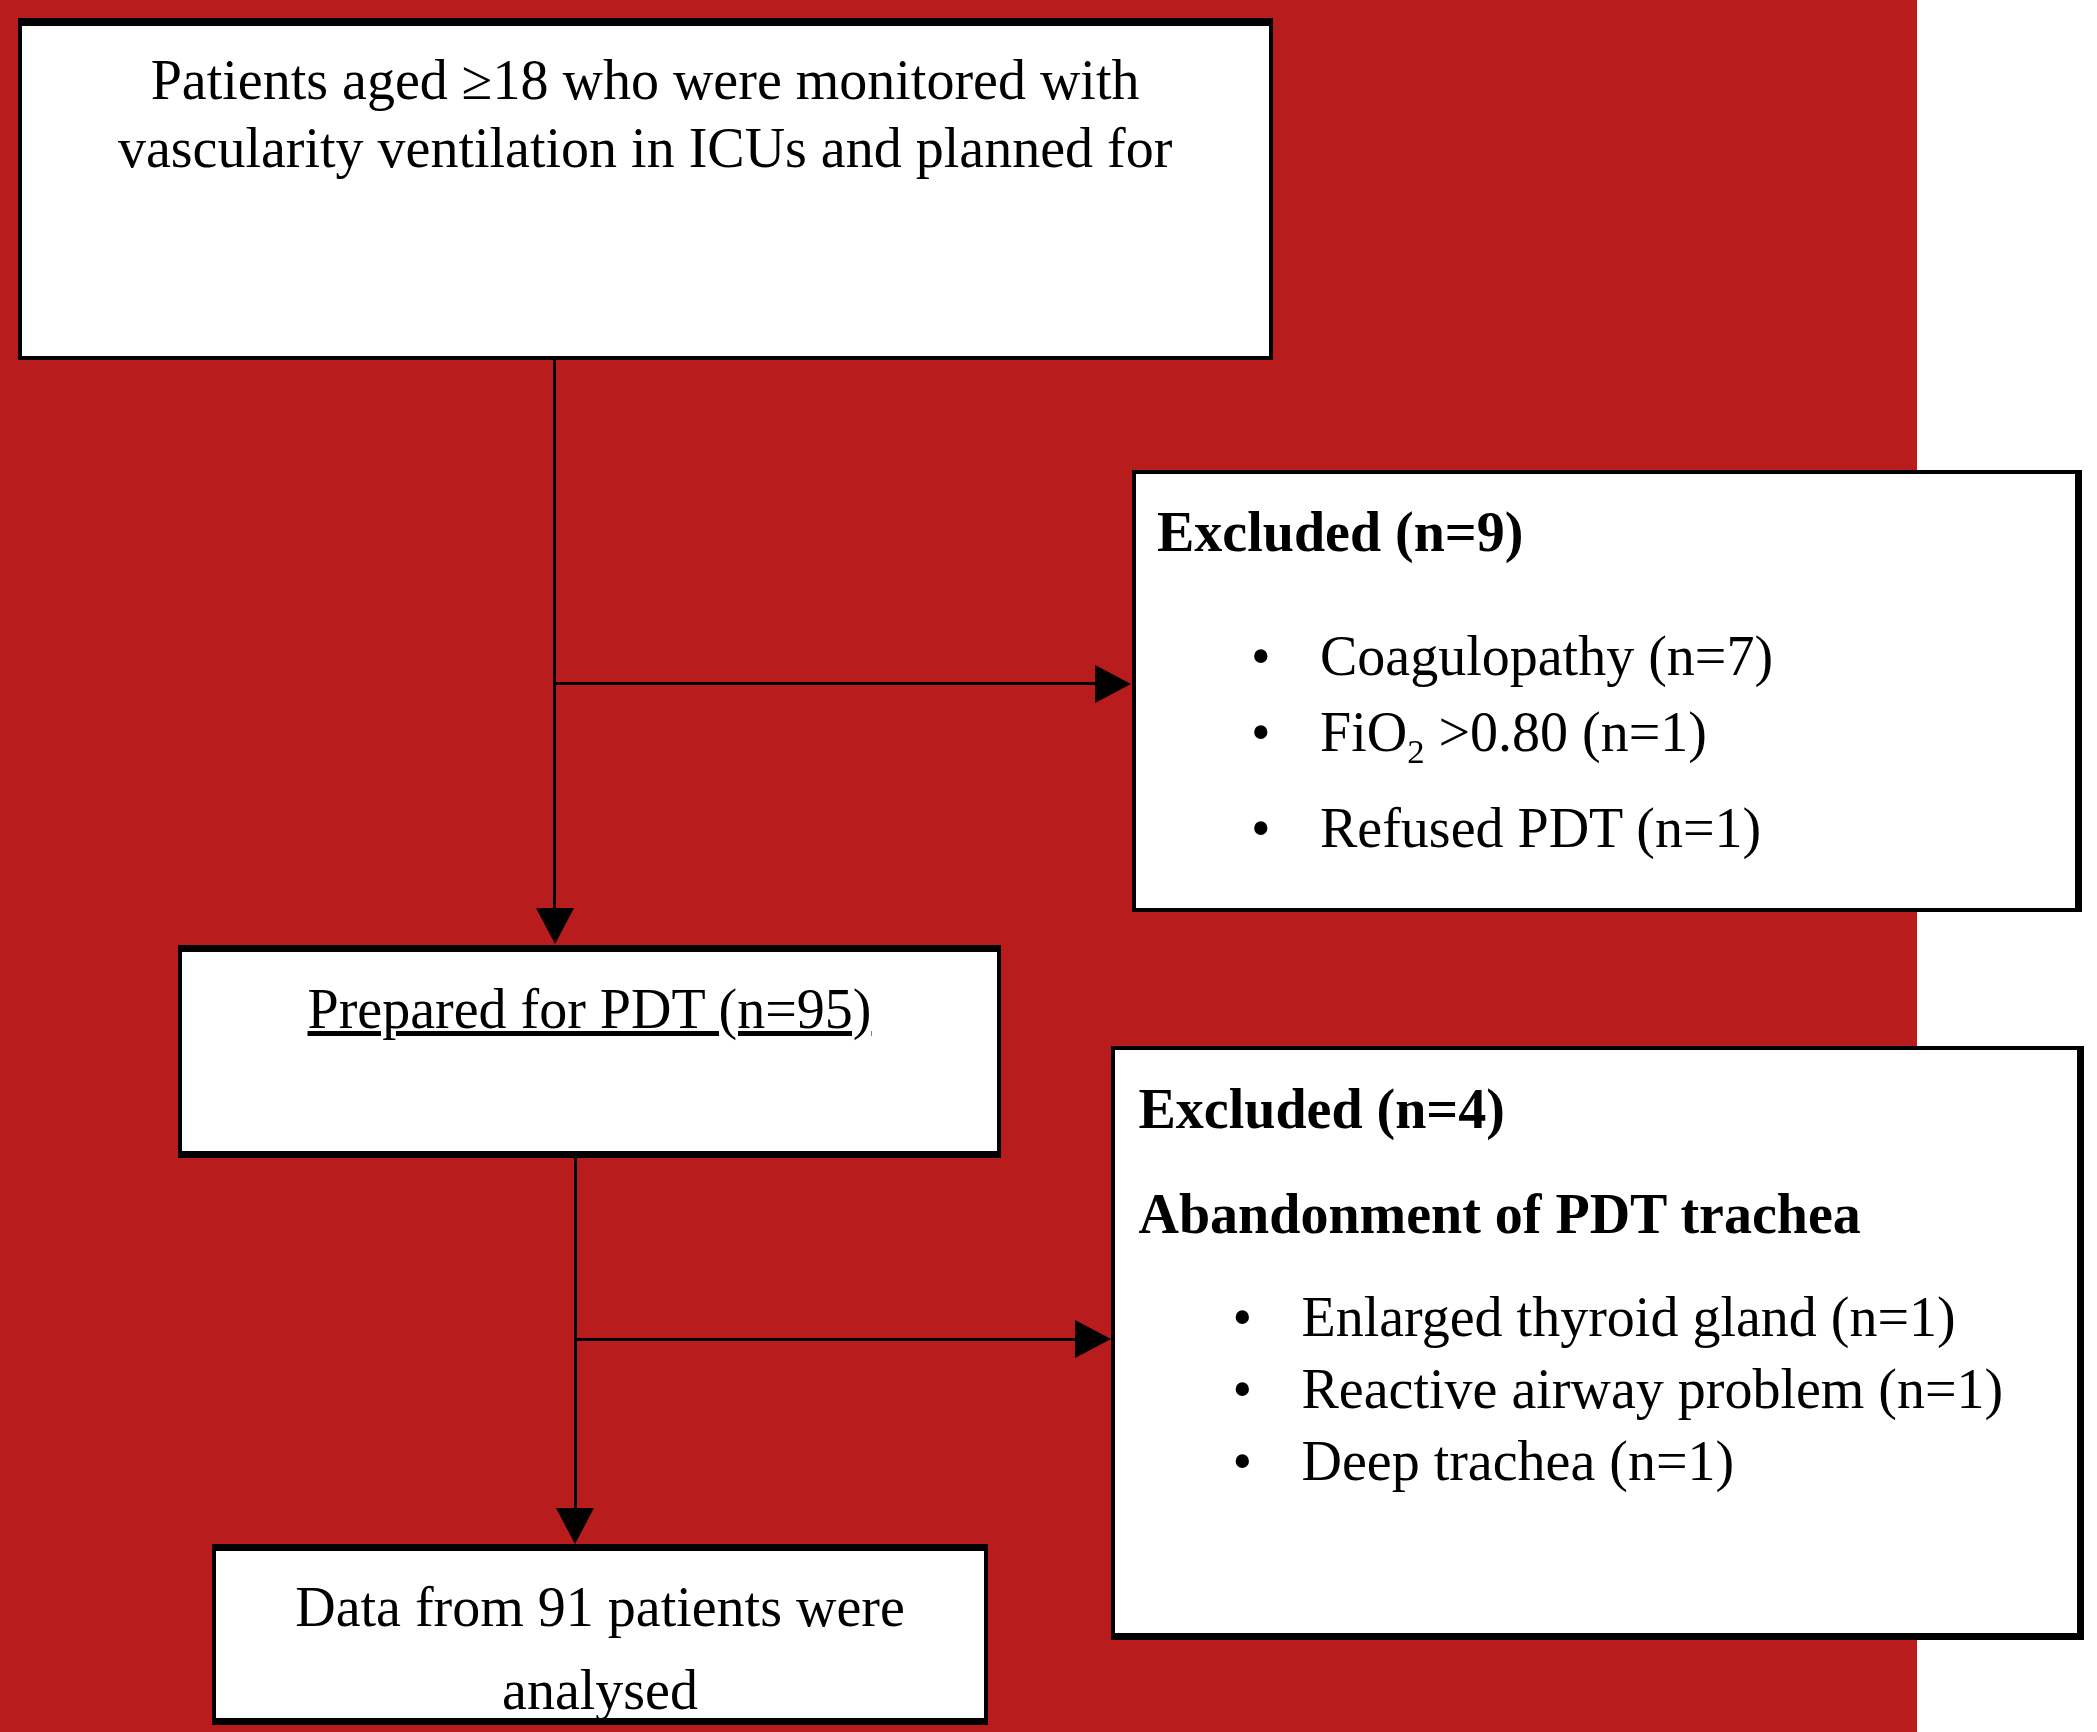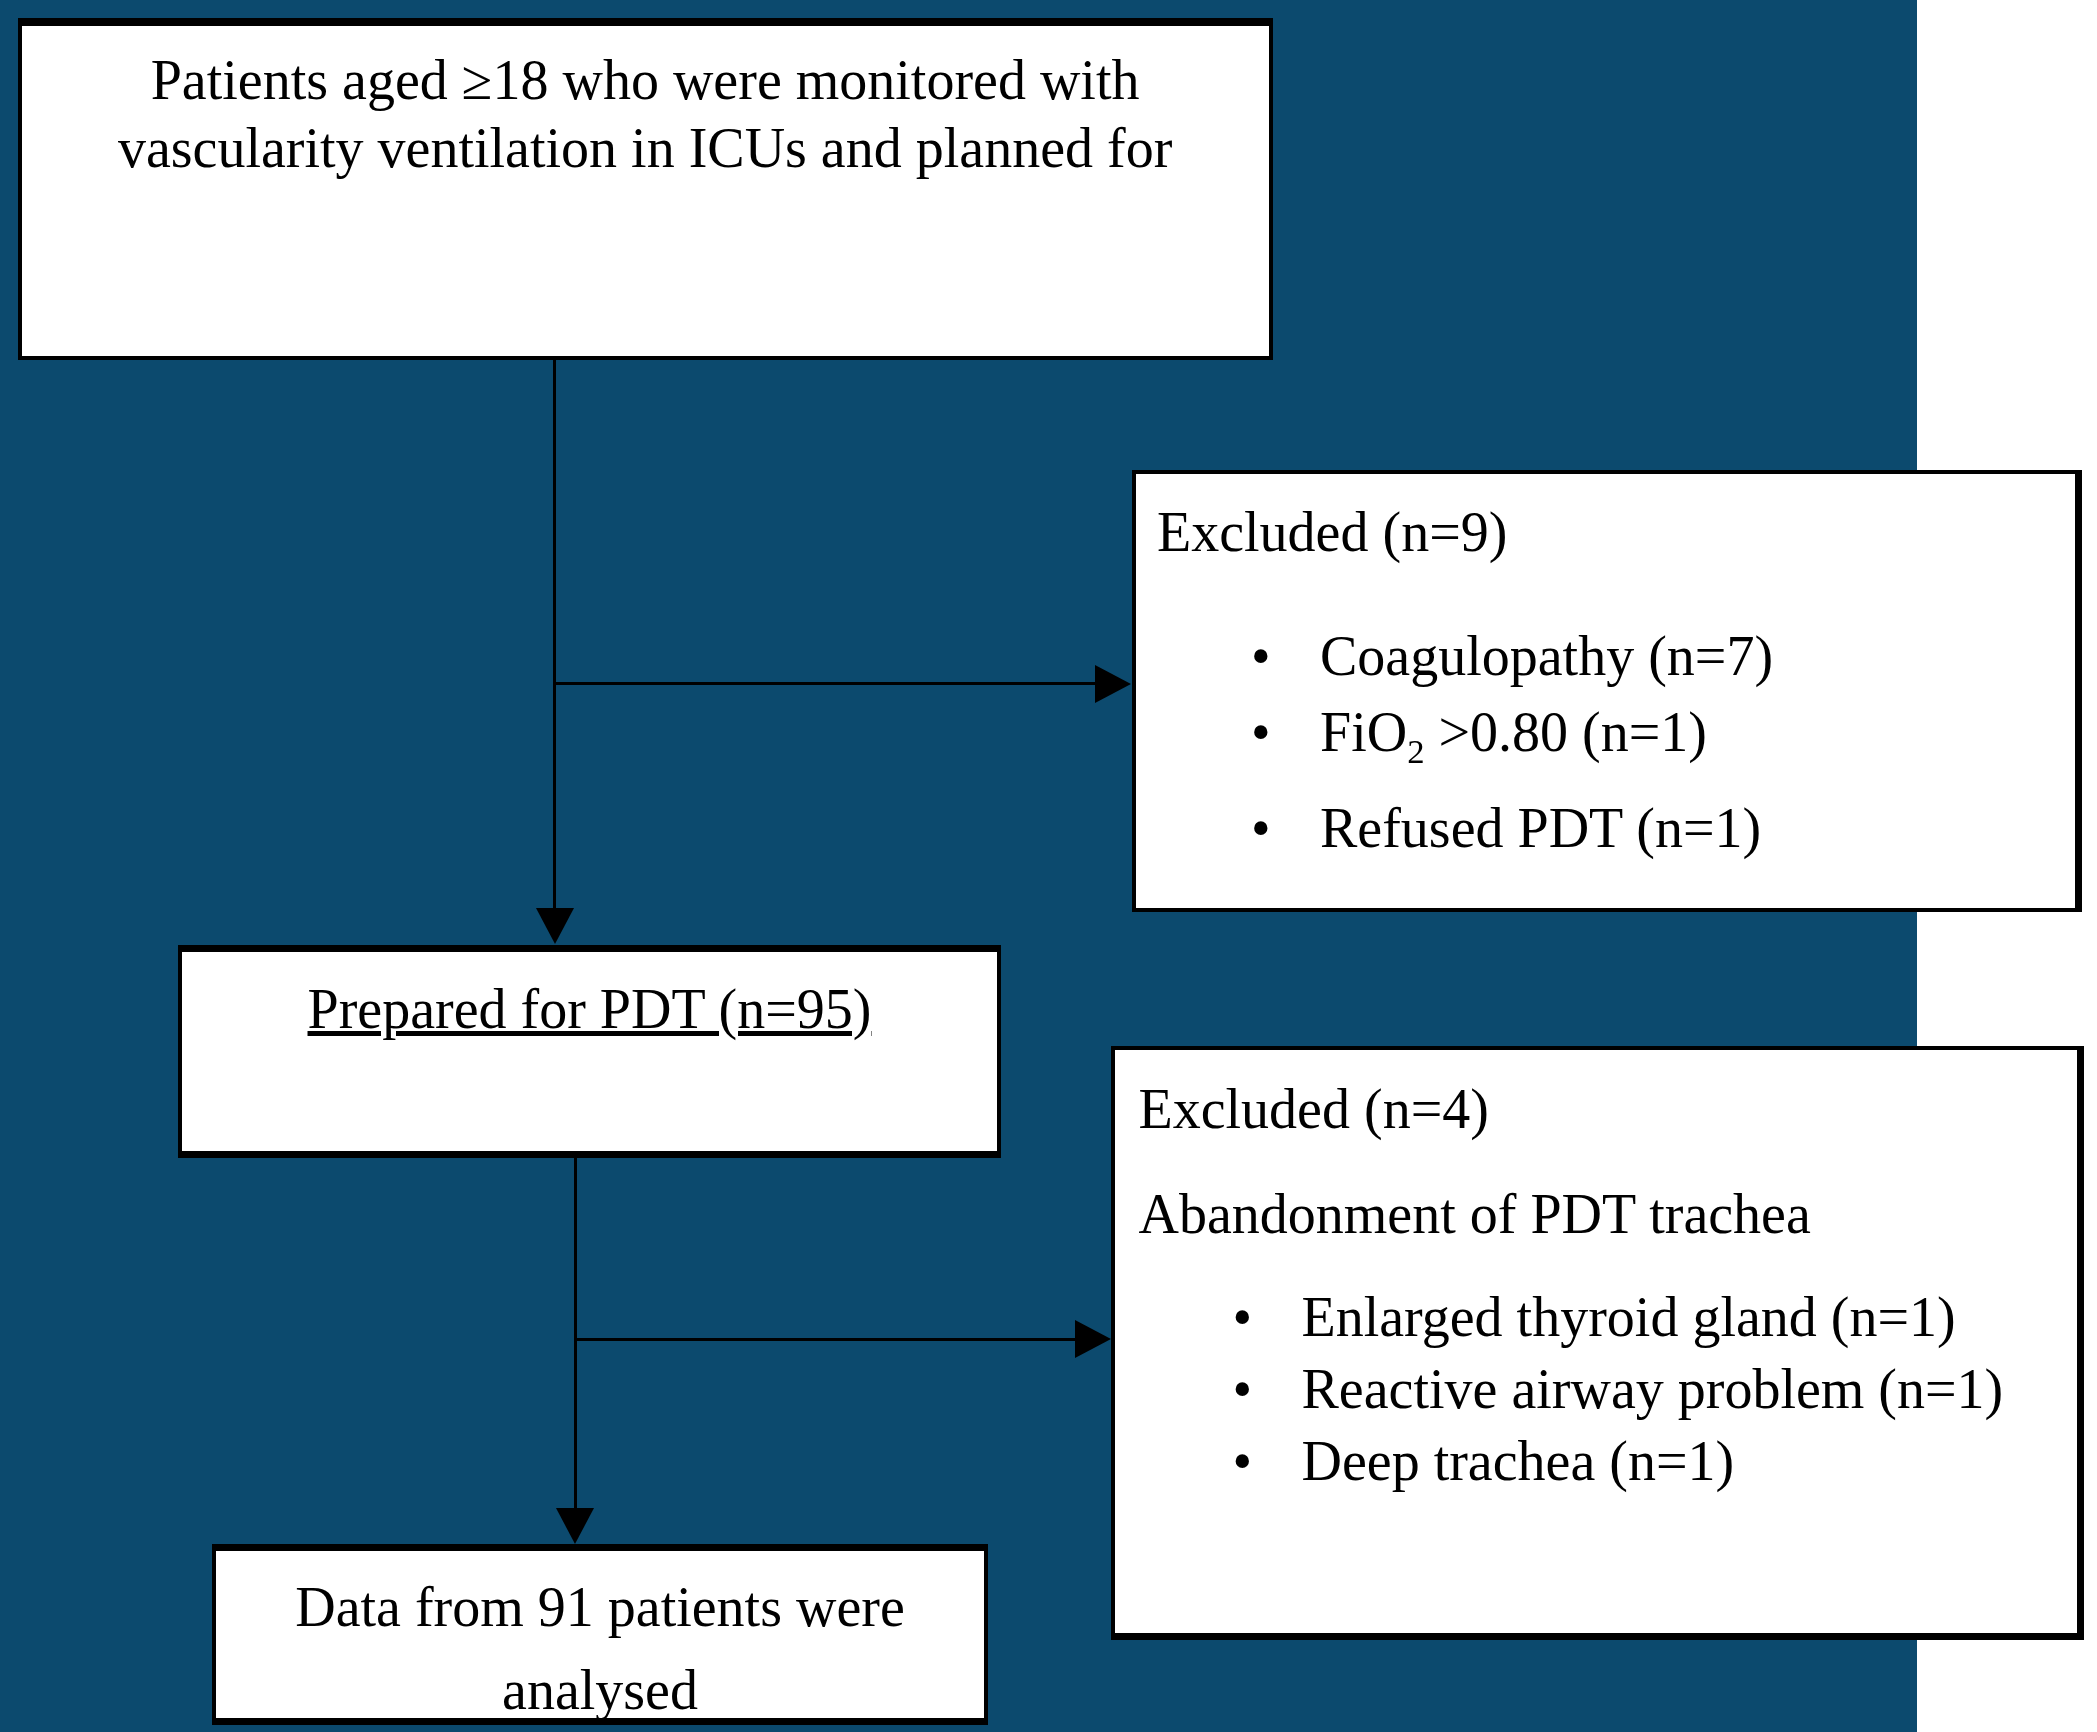--- a/index.html
+++ b/index.html
@@ -1,21 +1,21 @@
 <!DOCTYPE html>
 <html style="font-size:9.4px"><head>
 <meta charset="utf-8">
 <style>
   * { box-sizing: border-box; }
   html, body { margin: 0; padding: 0; background: #ffffff; }
   .canvas {
     position: relative;
     width: 1917px;
     height: 1733px;
-    background: #0c4a6e;
+    background: #b91c1c;
     color: #000000;
     font-family: "Liberation Serif", "DejaVu Serif", serif;
   }
   .box {
     position: absolute;
     border: 4.7px solid #000000;
     background: #ffffff;
     font-size: 56px;
   }
   
@@ -41,21 +41,21 @@
     left: 1111px; top: 1046px; width: 973px; height: 594px;
     border-right-width: 7.6px; border-bottom-width: 7.6px;
     padding: 26px 23.5px;
   }
   
   #box-analysed {
     left: 212px; top: 1544px; width: 776px; height: 181px;
     border-top-width: 7.6px; border-bottom-width: 7.6px;
     text-align: center; padding-top: 15.3px; line-height: 83px;
   }
-  .title, .subtitle { line-height: 66px; white-space: nowrap; }
+  .title, .subtitle { line-height: 66px; white-space: nowrap; font-weight: bold; }
   #box-excluded2 .subtitle { margin-top: 39px; }
   .bullets { margin-top: 53px; }
   #box-excluded2 .bullets { margin-top: 34px; }
   .bullet-row { padding-left: 94px; line-height: 76px; white-space: nowrap; }
   #box-excluded2 .bullet-row { line-height: 72px; }
   .marker { display: inline-block; width: 69px; }
   .sub { vertical-align: sub; font-size: 0.62em; }
   
   .vline, .hline { position: absolute; background: #000000; }
   #v1 { left: 553px; top: 360px;  width: 2.9px;  height: 550px; }

